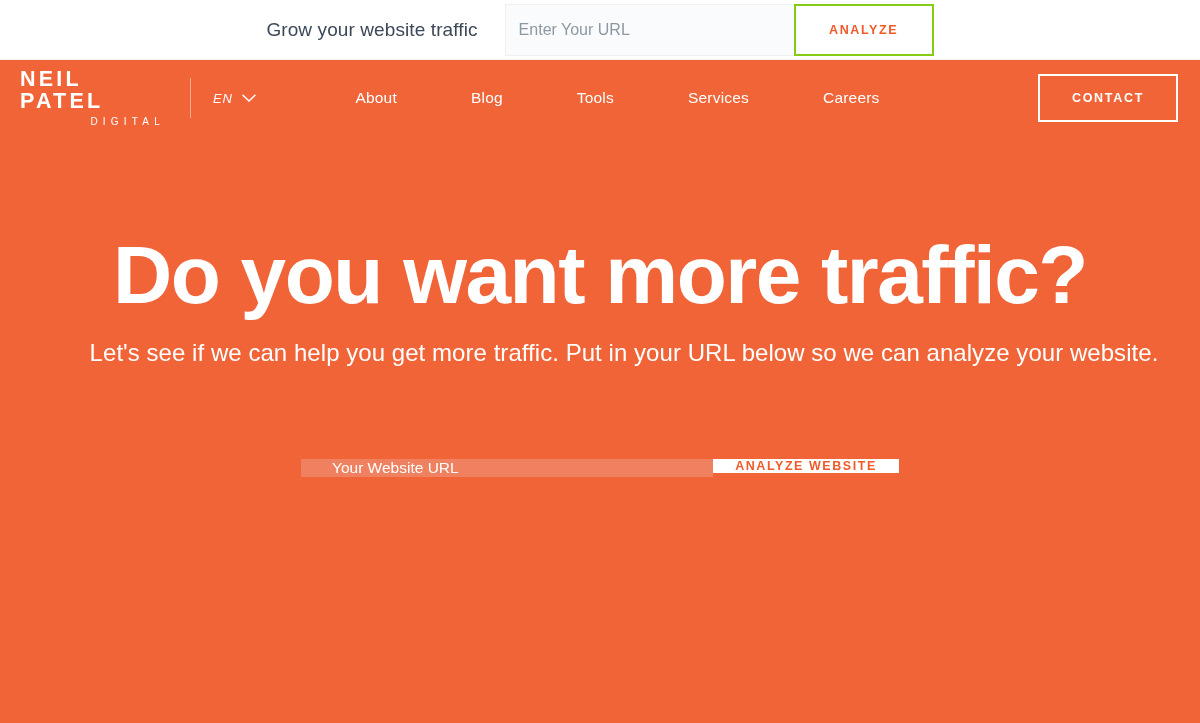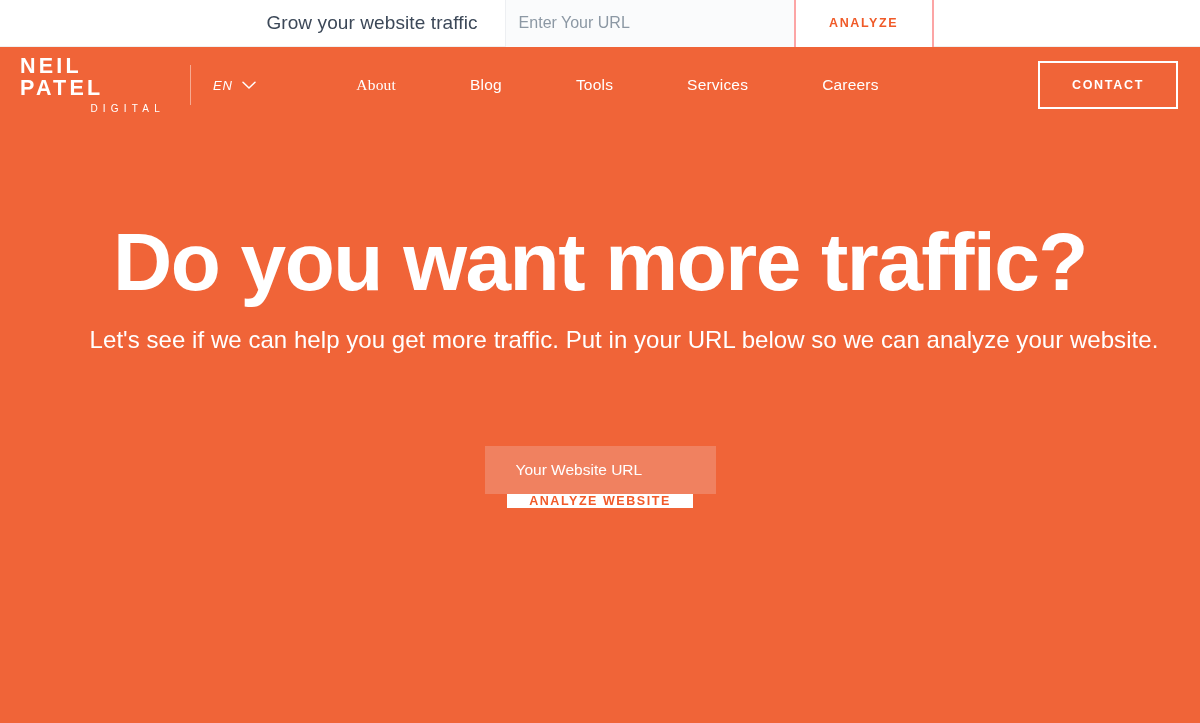--- a/index.html
+++ b/index.html
@@ -11,21 +11,21 @@
   }
 
   body {
     font-family: "Liberation Sans", sans-serif;
     background: #F06438;
     -webkit-font-smoothing: antialiased;
   }
 
   
   .topbar {
-    height: 47px;
+    height: 60px;
     background: #ffffff;
     display: flex;
     align-items: center;
     justify-content: center;
     position: relative;
     border-bottom: 1px solid #f0f0f0;
   }
 
   .topbar-inner {
     display: flex;
@@ -59,21 +59,21 @@
     color: #8c98a4;
     padding: 0 0 0 13px;
     outline: none;
   }
   .topbar-input::placeholder { color: #8c98a4; opacity: 1; }
 
   .topbar-analyze {
     width: 140px;
     height: 52px;
     background: #ffffff;
-    border: 2px solid #fca5a5;
+    border: 2px solid #84cc16;
     color: #F05A28;
     font-family: "Liberation Sans", sans-serif;
     font-size: 12.5px;
     font-weight: bold;
     letter-spacing: 1.6px;
     cursor: pointer;
     display: flex;
     align-items: center;
     justify-content: center;
   }
@@ -156,21 +156,21 @@
   }
   .nav-links a {
     pointer-events: auto;
     color: #ffffff;
     text-decoration: none;
     font-size: 15.5px;
     letter-spacing: 0.2px;
     padding: 0 37px;
     white-space: nowrap;
   }
-  .nav-shift { margin-left: 35px; font-family: Liberation Serif, serif; }
+  .nav-shift { margin-left: 35px; }
 
   .contact-btn {
     margin-left: auto;
     width: 140px;
     height: 48px;
     border: 2px solid #ffffff;
     background: transparent;
     color: #ffffff;
     font-family: "Liberation Sans", sans-serif;
     font-size: 12.5px;
@@ -206,22 +206,21 @@
     padding-left: 48px;
   }
 
   
   .hero-form {
     margin: 0 auto;
     margin-top: 89px;
     width: 598px;
     height: 62px;
     display: flex;
-    align-items: center;
-    flex-direction: column;
+    align-items: flex-start;
   }
 
   .hero-input {
     flex: 1;
     background: #F08160;
     border: none;
     outline: none;
     font-family: "Liberation Sans", sans-serif;
     font-size: 15.5px;
     color: #ffffff;

